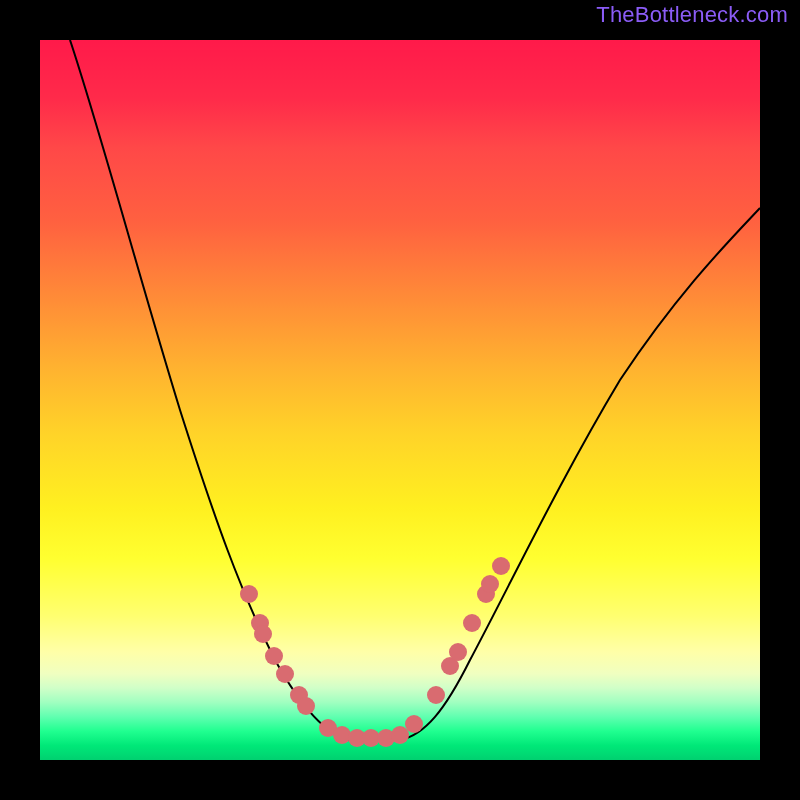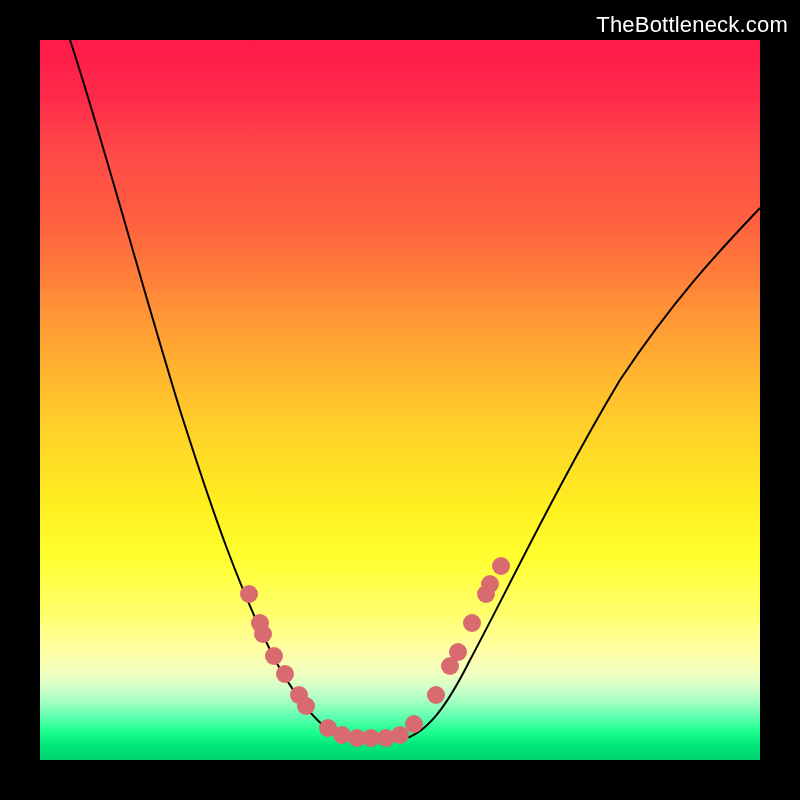--- a/index.html
+++ b/index.html
@@ -6,23 +6,23 @@
   body {
     width: 800px;
     height: 800px;
     background: #000;
     position: relative;
     overflow: hidden;
     font-family: Arial, sans-serif;
   }
   .watermark {
     position: absolute;
-    top: 12px;
+    top: 2px;
     right: 12px;
-    color: #ffffff;
+    color: #8b5cf6;
     font-size: 22px;
     font-weight: 500;
     z-index: 10;
     letter-spacing: 0.2px;
   }
   .plot-area {
     position: absolute;
     left: 40px;
     top: 40px;
     width: 720px;

